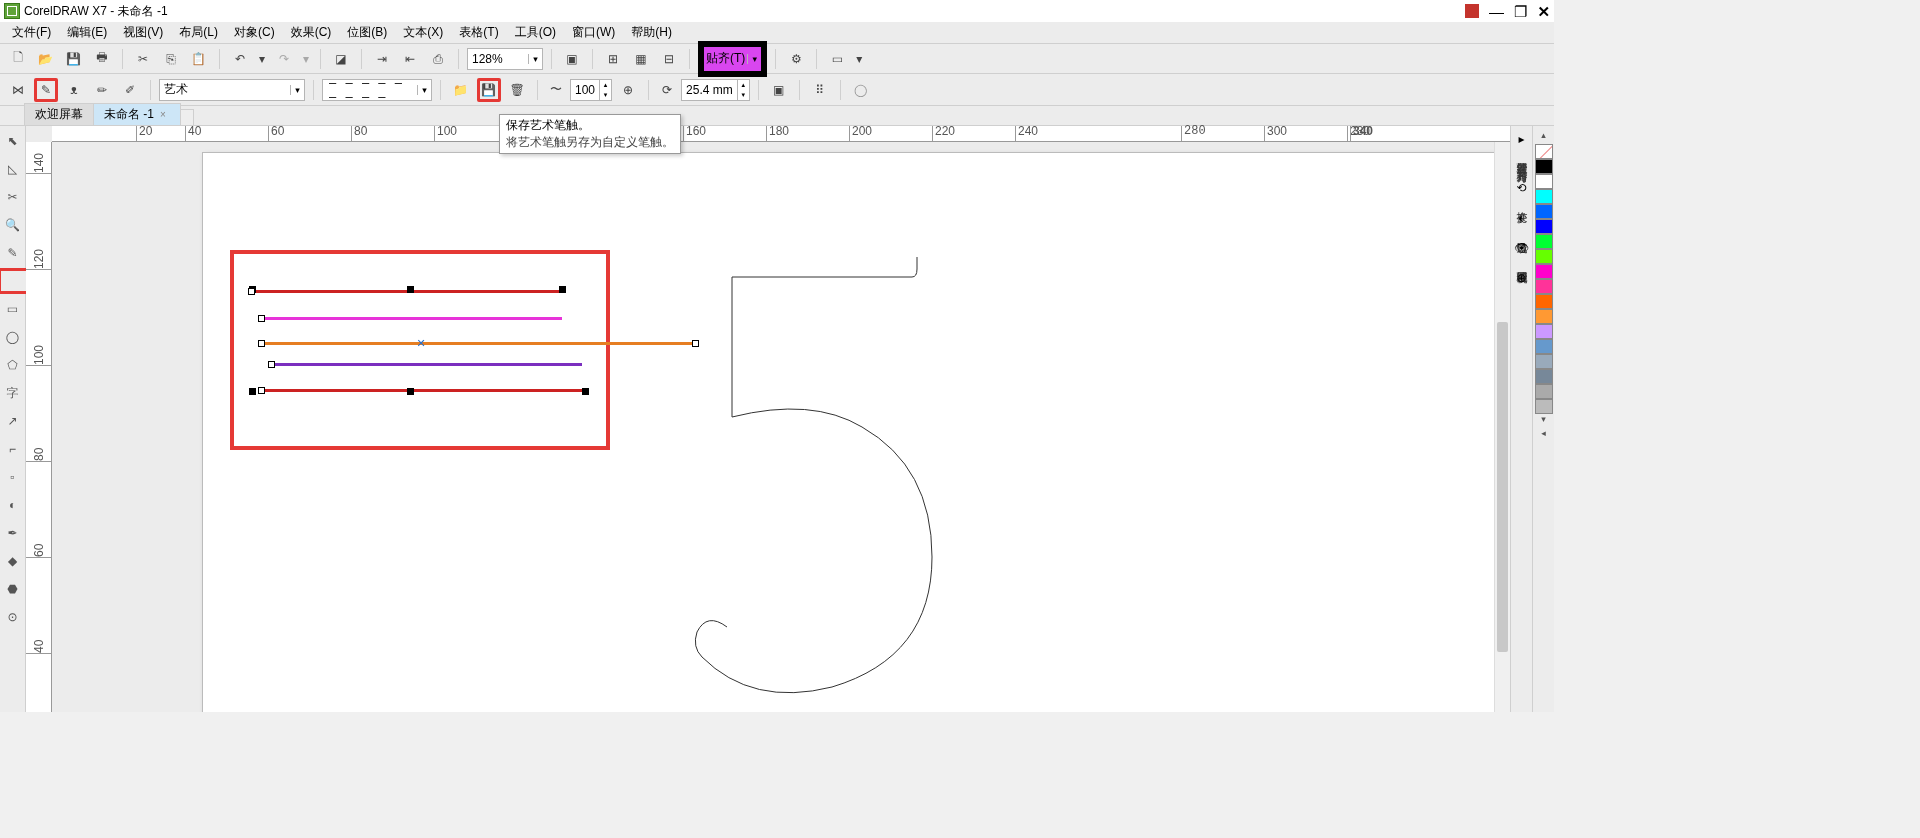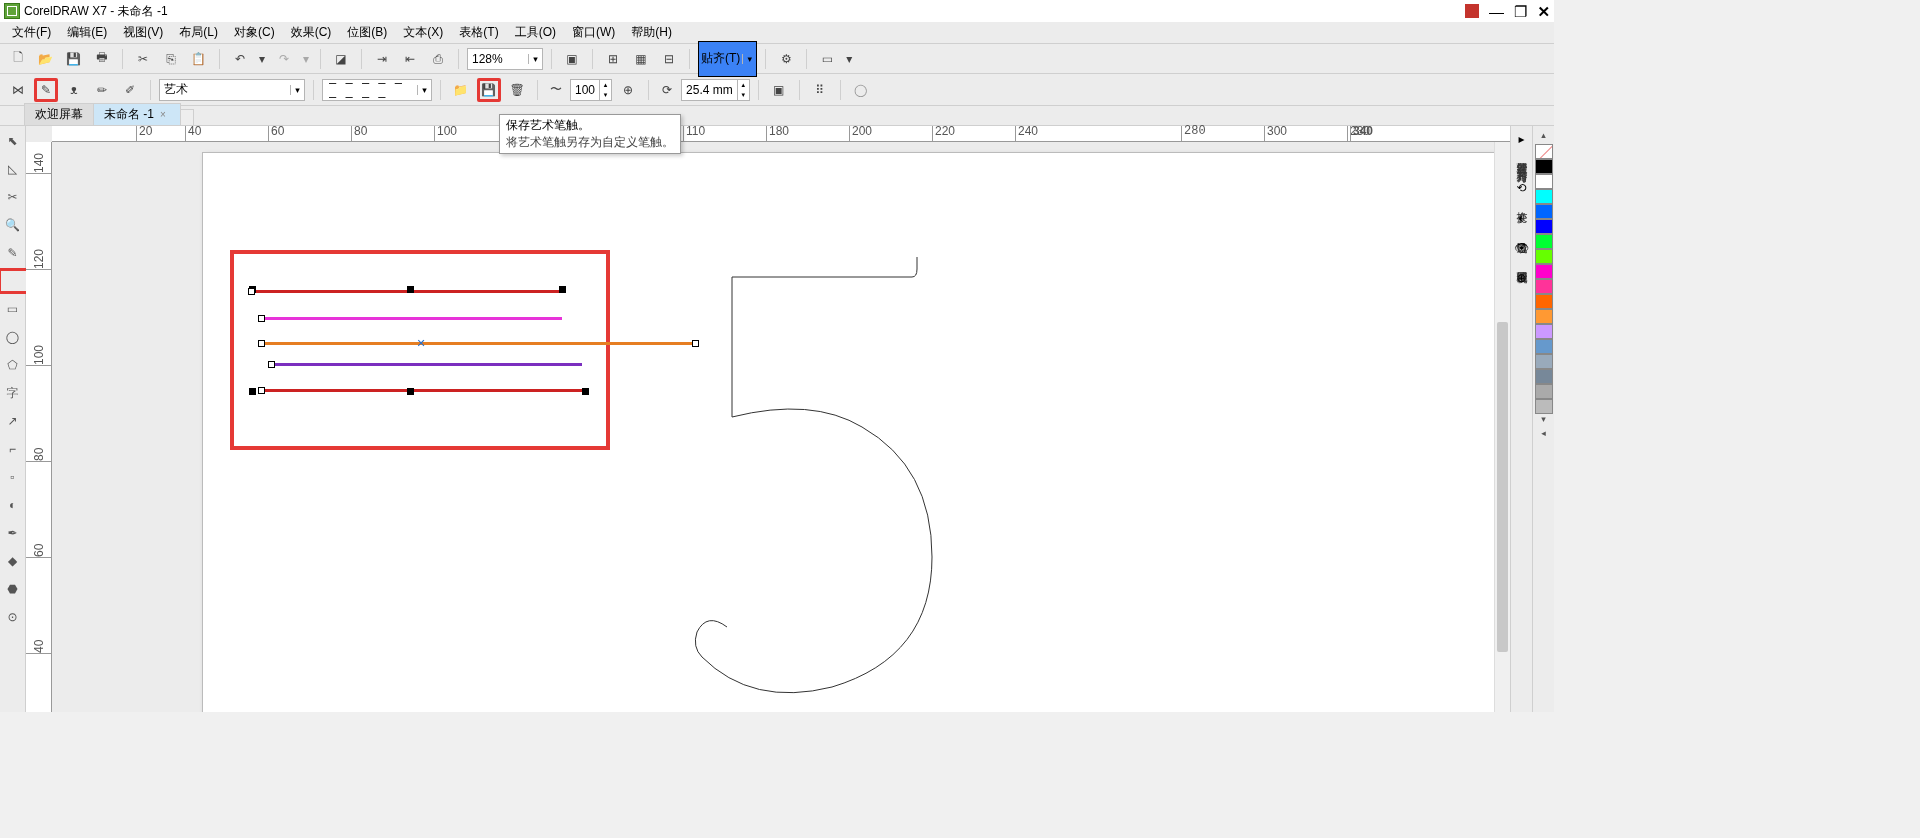--- a/index.html
+++ b/index.html
@@ -10,21 +10,21 @@
 .titlebar .title{color:#000}
 .titlebar .winbtns{position:absolute;right:4px;top:0;display:flex;align-items:center;gap:10px;height:22px}
 .titlebar .winbtns .ubox{width:14px;height:14px;background:#c4342d}
 .titlebar .winbtns span{font-size:15px;line-height:1;font-family:Arial}
 .menubar{height:22px;background:#ececec;display:flex;align-items:center;padding:0 4px;border-bottom:1px solid #cfcfcf;gap:0}
 .menubar .mi{padding:0 8px;height:20px;display:flex;align-items:center;color:#000}
 .tb{height:30px;background:#ececec;display:flex;align-items:center;padding:0 6px;border-bottom:1px solid #cfcfcf;gap:4px}
 .tb2{height:32px}
 .btn{width:24px;height:24px;display:flex;align-items:center;justify-content:center;color:#444;border:1px solid transparent;border-radius:2px;background:transparent}
 .sep{width:1px;height:20px;background:#cfcfcf;margin:0 4px}
-.dd{display:flex;align-items:center;height:36px;border:1px solid #000000;background:#3b82f6}
+.dd{display:flex;align-items:center;height:36px;border:6px solid #000000;background:#d946ef}
 .dd span{padding:0 2px}
 .dd .car{width:14px;text-align:center;border-left:1px solid #b5b5b5;font-size:9px}
 .combo{display:flex;align-items:center;height:22px;border:1px solid #b5b5b5;background:#fff}
 .combo input{border:none;height:20px;padding:0 4px;outline:none}
 .combo .car{width:14px;text-align:center;border-left:1px solid #b5b5b5;font-size:9px}
 .spin{display:flex;align-items:center;height:22px;border:1px solid #b5b5b5;background:#fff}
 .spin .val{padding:0 4px}
 .spin .arws{display:flex;flex-direction:column;width:12px;border-left:1px solid #b5b5b5}
 .spin .arws span{font-size:7px;height:10px;line-height:10px;text-align:center}
 .hl{border:3px solid #e53935}
@@ -225,21 +225,21 @@
   <div class="canvaswrap">
     <div class="ruler-h">
       <span class="ruler-unit">毫米</span>
     <div class="tick" style="left: 50px; margin-left: 34px;">20</div>
         <div class="tick" style="left: 133px;">40</div>
         <div class="tick" style="left: 216px;">60</div>
         <div class="tick" style="left: 299px;">80</div>
         <div class="tick" style="left: 382px;">100</div>
         <div class="tick" style="left: 465px;">120</div>
         <div class="tick" style="left: 548px;">140</div>
-        <div class="tick" style="left: 631px;">110</div>
+        <div class="tick" style="left: 631px;">160</div>
         <div class="tick" style="left: 714px;">180</div>
         <div class="tick" style="left: 797px;">200</div>
         <div class="tick" style="left: 880px;">220</div>
         <div class="tick" style="left: 963px;">240</div>
         <div class="tick" style="left: 1046px; margin-top: 44px;">260</div>
         <div class="tick" style="left: 1129px; font-family: Liberation Mono, monospace;">280</div>
         <div class="tick" style="left: 1212px;">300</div>
         <div class="tick" style="left: 1295px;">230</div>
         <div class="tick" style="left: 1298px; font-weight: bold;">340</div>
       </div>

